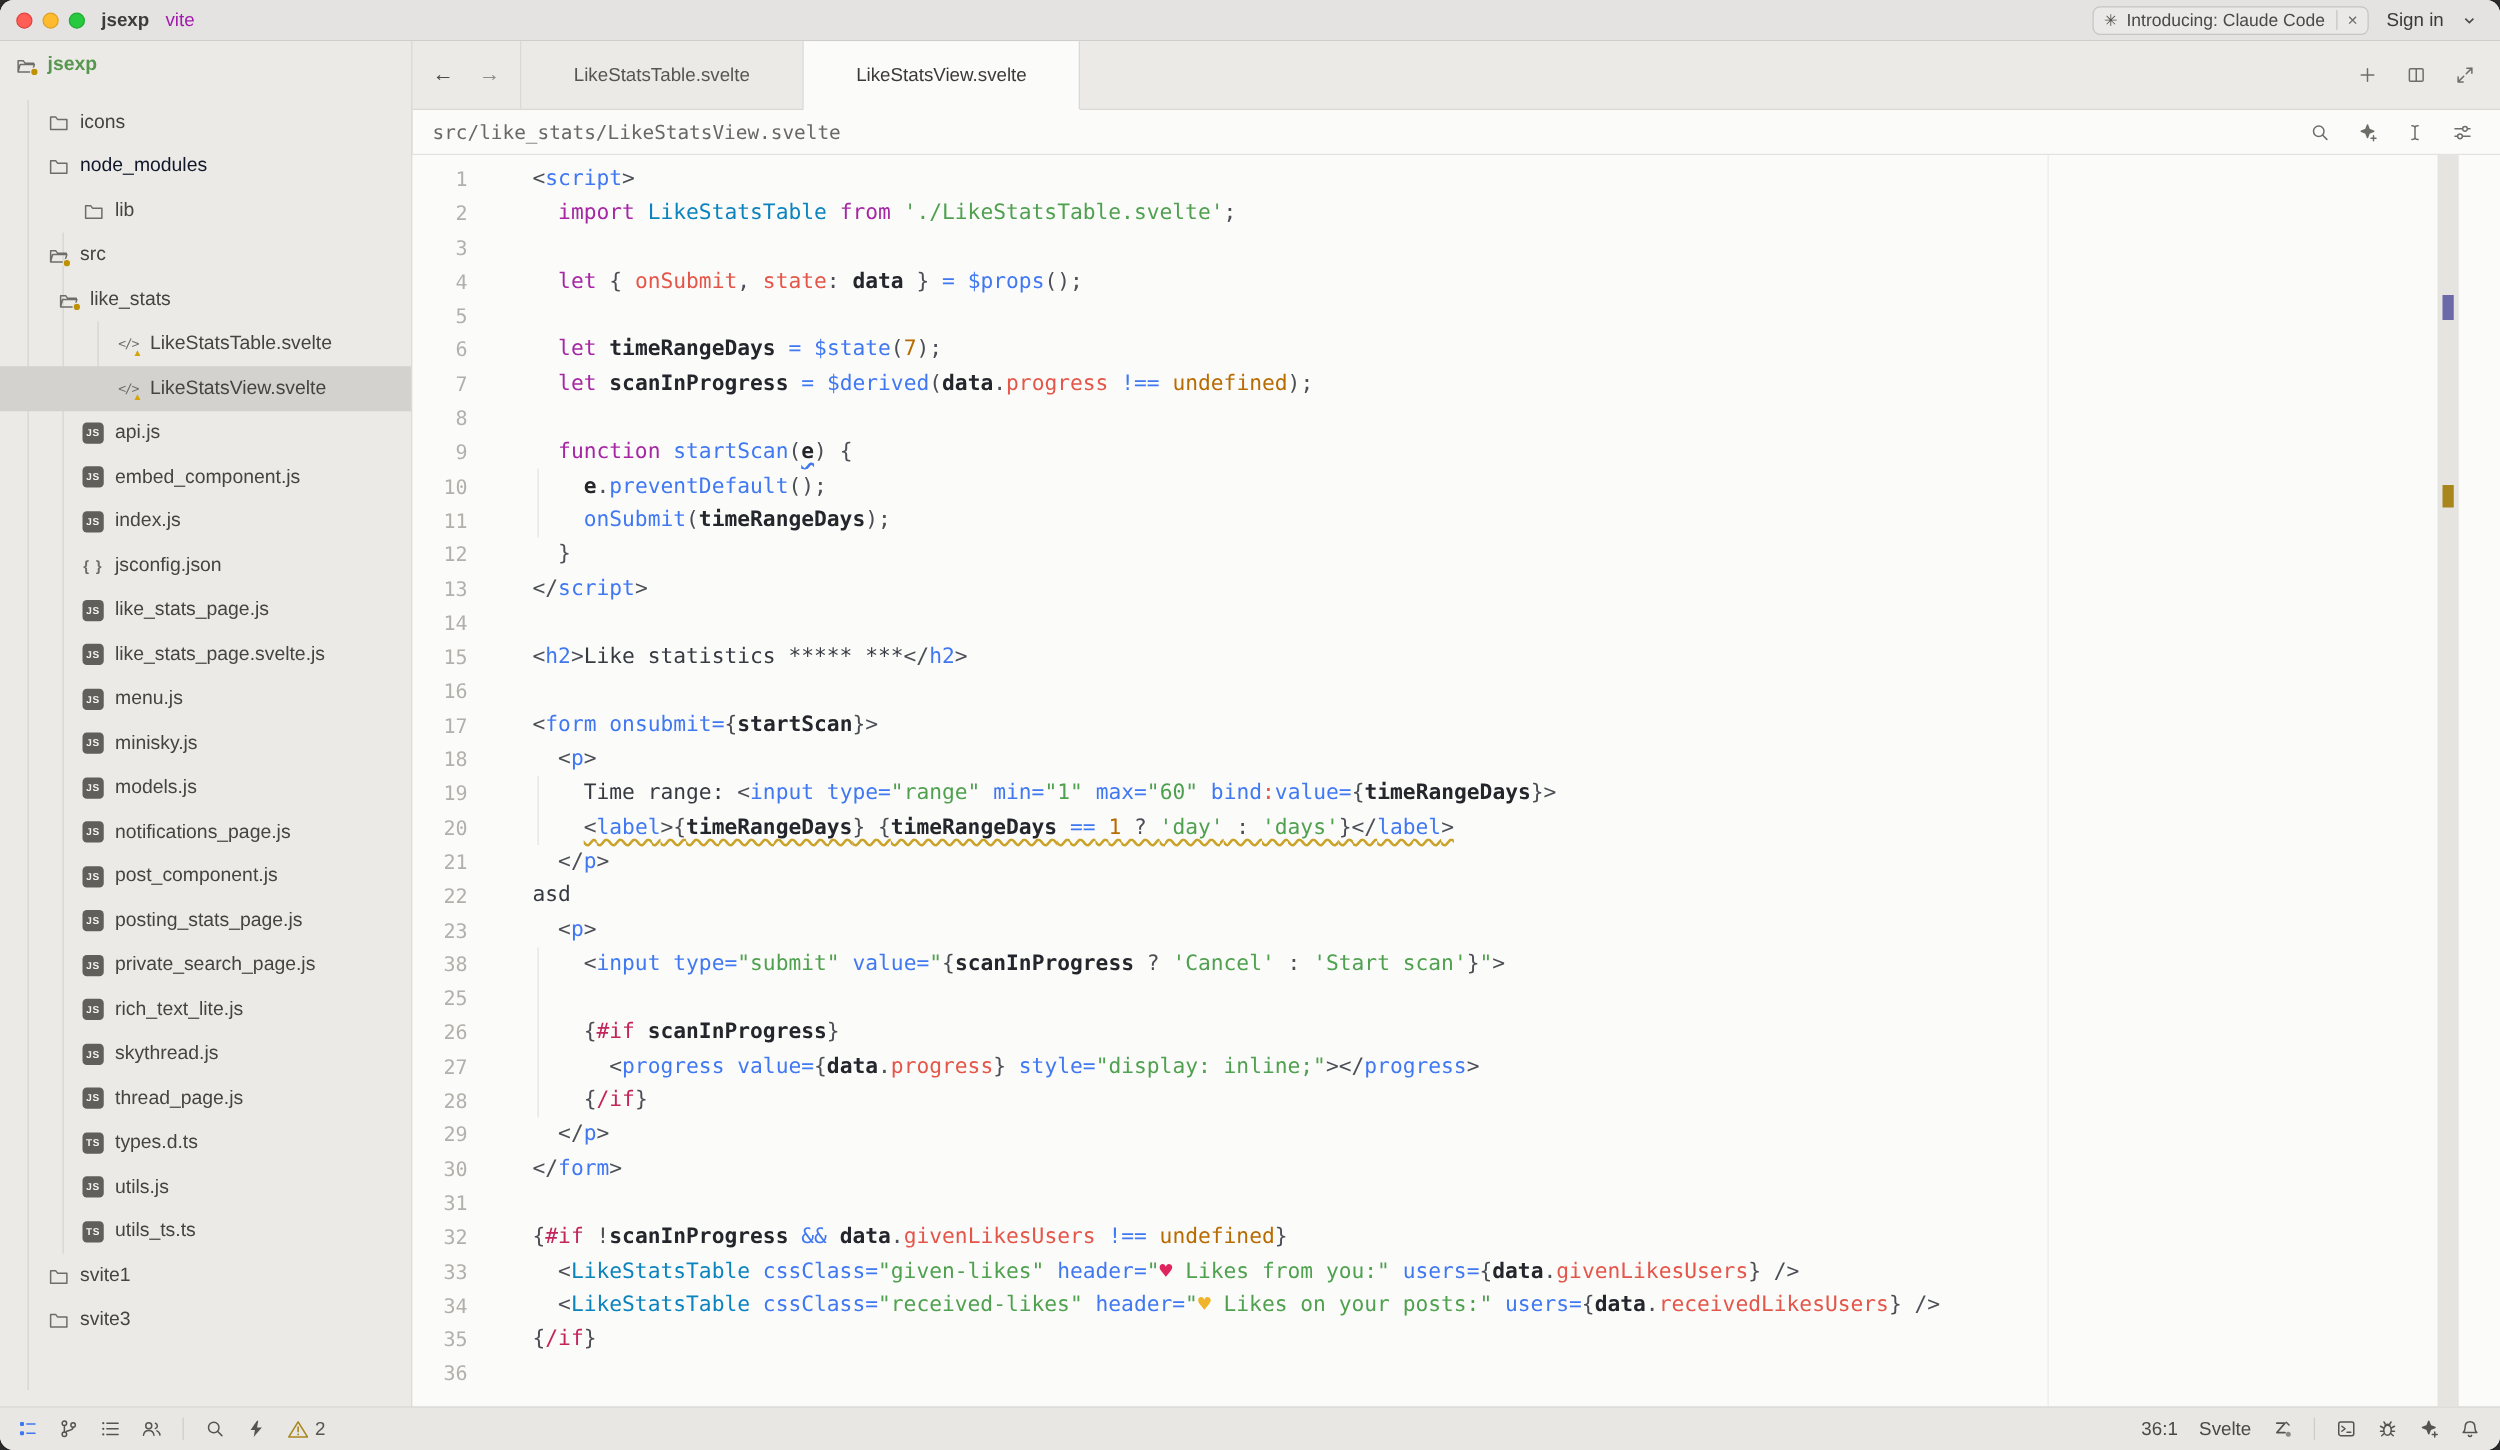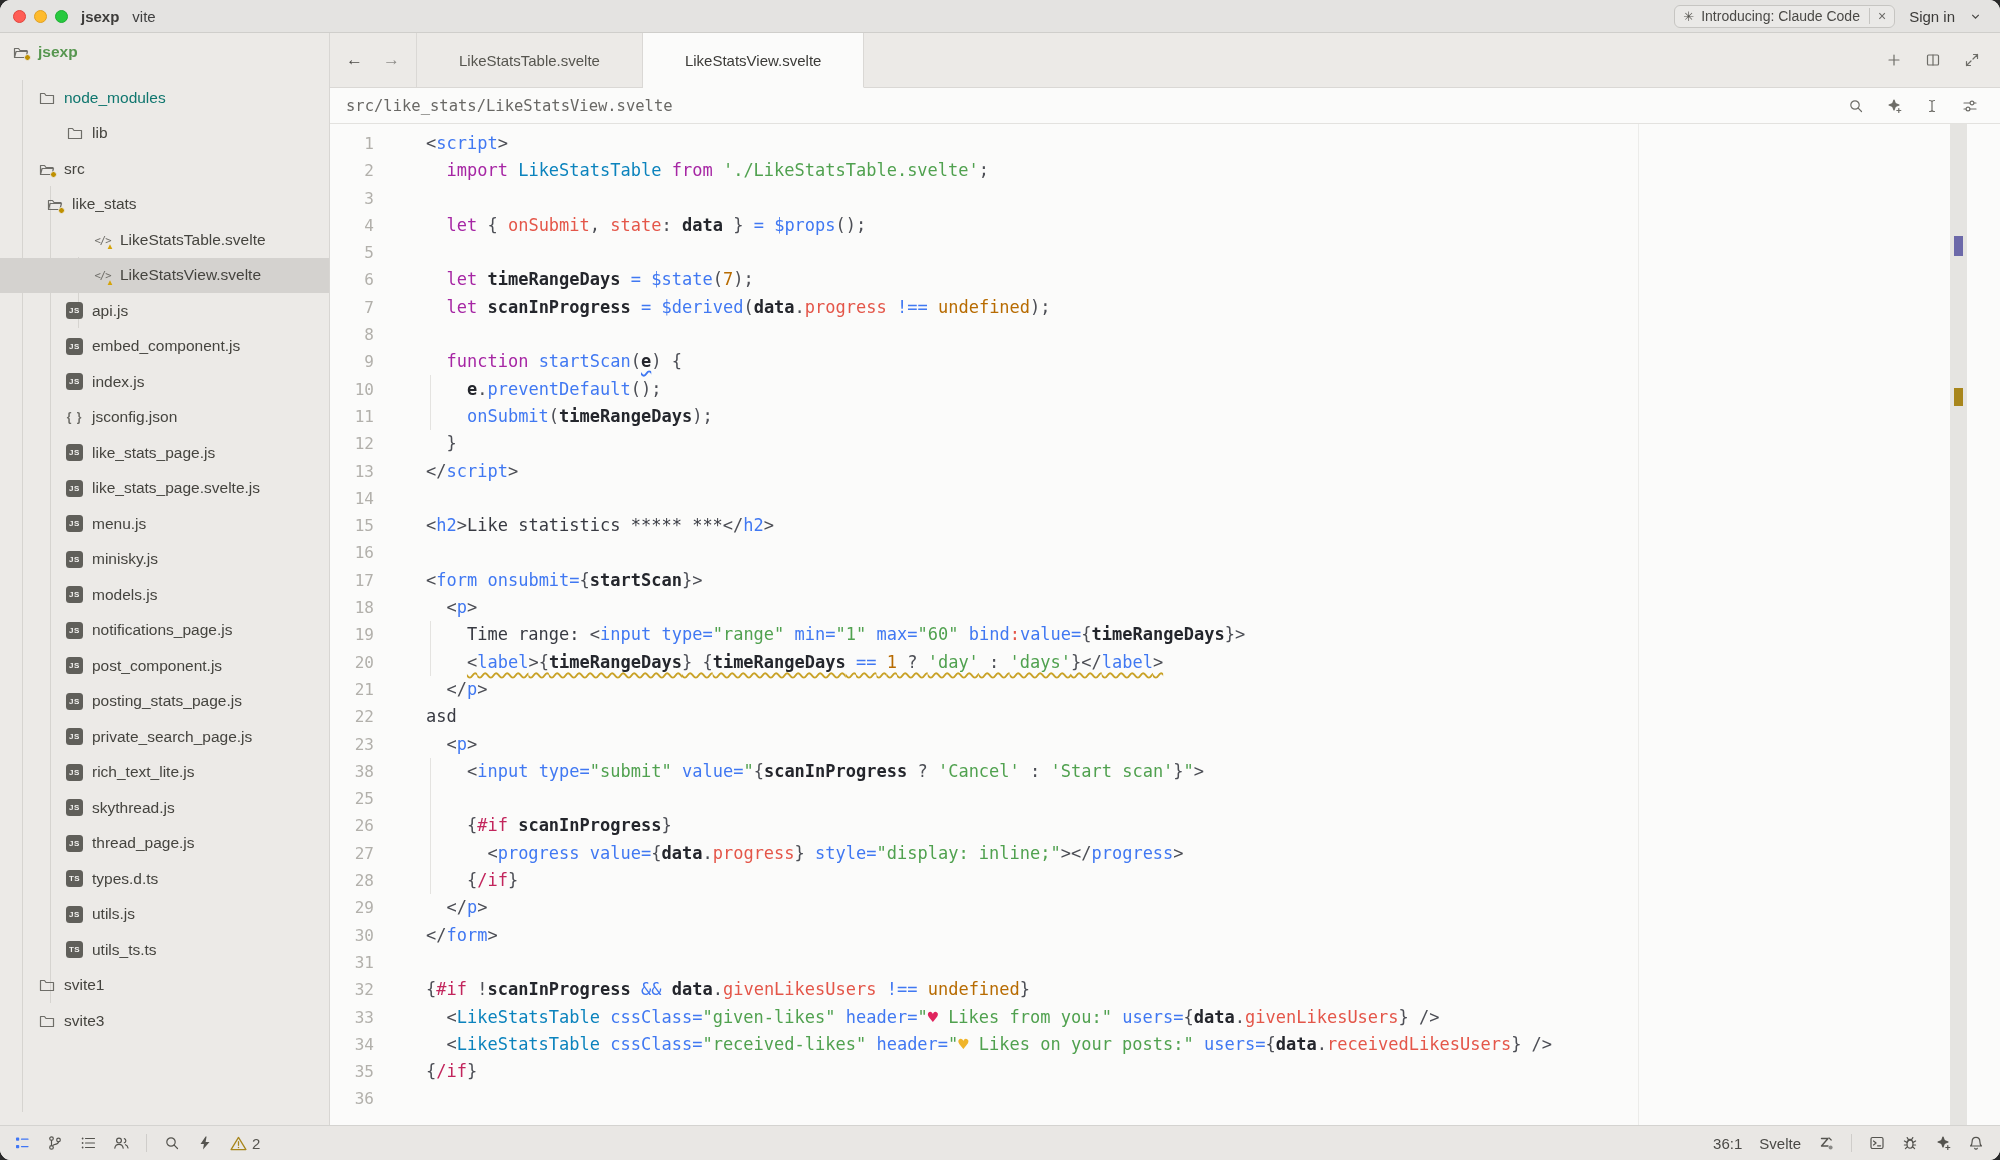--- a/index.html
+++ b/index.html
@@ -9,38 +9,38 @@
             background:#fbfbfa; box-shadow:0 0 0 1px rgba(0,0,0,.25); display:flex; flex-direction:column; }
 
   
   .titlebar { height:33px; background:#e4e3e1; border-bottom:1px solid #cfcecb; display:flex; align-items:center; flex:none; }
   .lights { display:flex; gap:8px; padding-left:13px; }
   .light { width:13px; height:13px; border-radius:50%; }
   .light.red { background:#ff5d55; border:0.5px solid #e0443d; }
   .light.yellow { background:#febb2d; border:0.5px solid #dfa023; }
   .light.green { background:#27c93f; border:0.5px solid #1dad32; }
   .tb-title { margin-left:13px; font-size:15px; font-weight:700; color:#3d3c3a; }
-  .tb-sub { margin-left:13px; font-size:15px; color:#404040; }
+  .tb-sub { margin-left:13px; font-size:15px; color:#a21caf; }
   .tb-right { margin-left:auto; display:flex; align-items:center; gap:14px; padding-right:18px; }
   .badge { display:flex; align-items:center; height:23px; border:1px solid #c6c5c2; border-radius:6px; background:#eae9e7; font-size:14px; color:#4a4946; }
   .badge .btxt { padding:0 9px 0 7px; }
   .badge .bicon { padding-left:8px; color:#55544f; font-size:13px; }
   .badge .bclose { border-left:1px solid #c6c5c2; padding:0 8px; color:#6b6a67; font-size:14px; }
   .signin { font-size:15px; color:#3b3a38; }
   .chev svg { display:block; }
 
   
   .main { flex:1; display:flex; min-height:0; }
   .sidebar { width:330px; flex:none; background:#eceae7; border-right:1px solid #d8d6d3; position:relative; overflow:hidden; }
   .proj-header { height:37px; display:flex; align-items:center; gap:9px; padding-left:12px; font-size:15.5px; font-weight:700; }
   .proj-header .lbl { color:#56964f; }
   .tree { padding-top:10px; position:relative; }
   .trow { height:35.5px; display:flex; align-items:center; gap:9px; font-size:15.5px; color:#45443f; position:relative; }
   .trow.selected { background:#d4d2cf; }
-  .trow .lbl.green { color:#0f766e; }
+  .trow .lbl.green { color:#0f172a; }
   .tguide { position:absolute; width:1px; background:#d6d4d0; z-index:0; }
   .icon { display:inline-flex; align-items:center; justify-content:center; width:17px; height:17px; position:relative; color:#6e6d68; flex:none; }
   .icon svg { display:block; }
   .fdot { position:absolute; right:-2px; bottom:-1px; width:7px; height:7px; border-radius:50%; background:#bf9000; border:1px solid #eceae7; }
   .fbadge { display:inline-block; width:17px; height:17px; border-radius:3.5px; background:#605f5a; color:#f4f3f1; font-size:8px; font-weight:700; text-align:center; line-height:17px; letter-spacing:.5px; }
   .codefile { font-family:"DejaVu Sans Mono", monospace; font-size:10.5px; color:#6e6d68; letter-spacing:-1px; }
   .tri { position:absolute; right:-3px; bottom:-3px; font-size:8px; color:#d5a40a; }
   .jsonic { font-size:12px; font-weight:700; color:#6e6d68; letter-spacing:1px; }
 
   .content { flex:1; display:flex; flex-direction:column; min-width:0; }
@@ -133,20 +133,28 @@
               <path d="M1.5 13.5v-9h4l1.5 2h7v1.5M1.5 13.5l1.6-6h11.4l-1.7 6z"></path>
             </svg>
             <span class="fdot"></span>
           </span>
         <span class="lbl">jsexp</span>
       </div>
       <div class="tguide" style="left:22px; top:47px; height:1032px;"></div>
       <div class="tguide" style="left:50px; top:153px; height:817px;"></div>
       <div class="tguide" style="left:78px; top:224px; height:71px;"></div>
       <div class="tree" id="tree">
+          <div class="trow" style="padding-left: 38px;">
+            <span class="icon">
+              <svg width="16" height="16" viewBox="0 0 16 16" fill="none" stroke="currentColor" stroke-width="1.2" stroke-linecap="round" stroke-linejoin="round">
+                <path d="M1.5 3.5h4l1.5 2h7.5v8h-13z"></path>
+              </svg>
+            </span>
+            <span class="lbl">icons</span>
+          </div>
           <div class="trow" style="padding-left: 38px;">
             <span class="icon">
               <svg width="16" height="16" viewBox="0 0 16 16" fill="none" stroke="currentColor" stroke-width="1.2" stroke-linecap="round" stroke-linejoin="round">
                 <path d="M1.5 3.5h4l1.5 2h7.5v8h-13z"></path>
               </svg>
             </span>
             <span class="lbl green">node_modules</span>
           </div>
           <div class="trow" style="padding-left: 66px;">
             <span class="icon">

